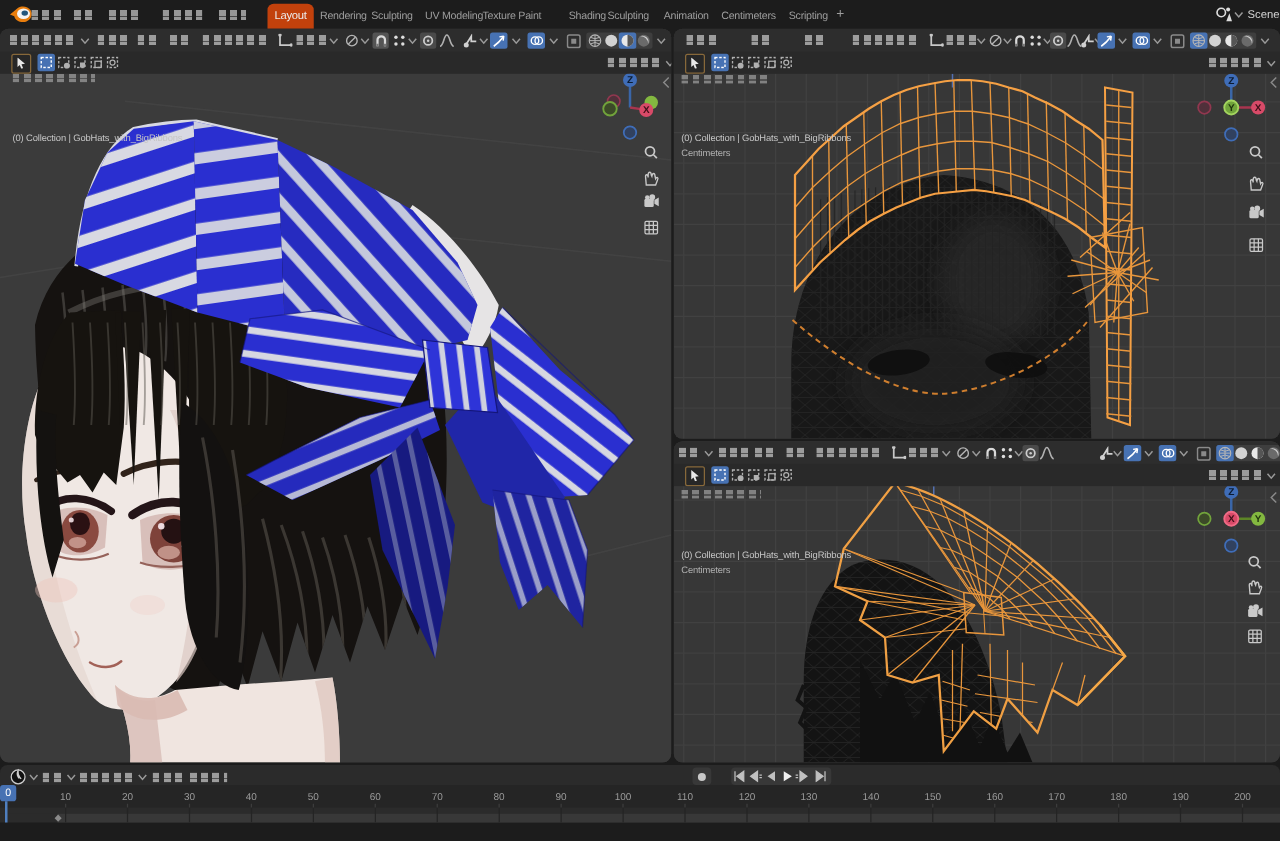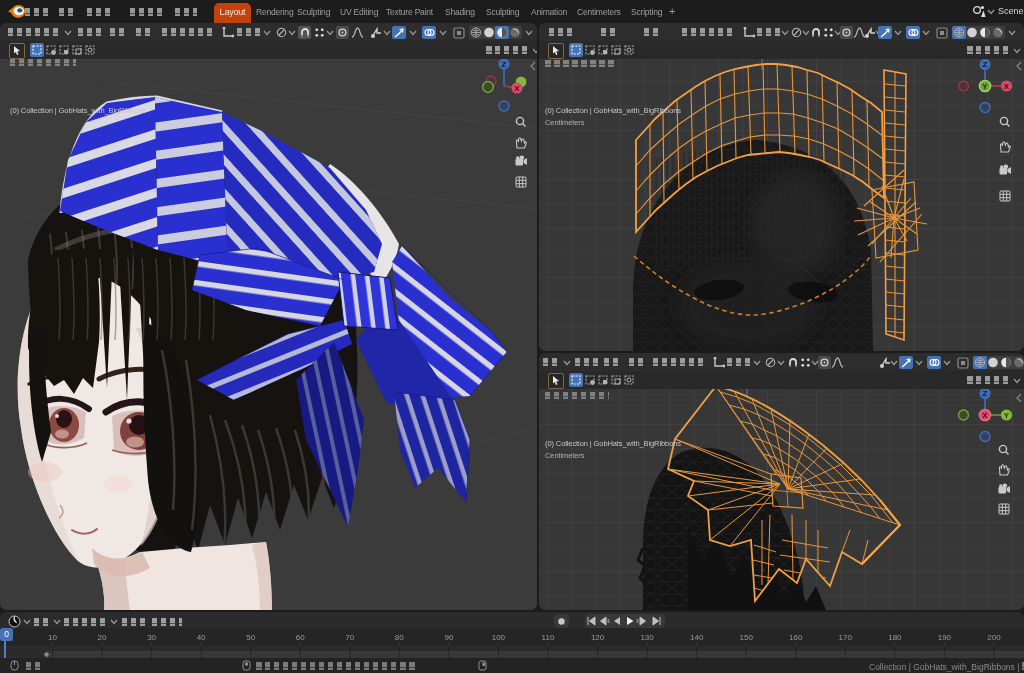--- a/index.html
+++ b/index.html
@@ -31,23 +31,23 @@
     </svg>
     <span class="jp abs" style="left:25px;top:8px;width:25px"></span>
     <span class="jp abs" style="left:59px;top:8px;width:17px"></span>
     <span class="jp abs" style="left:87px;top:8px;width:26px"></span>
     <span class="jp abs" style="left:130px;top:8px;width:32px"></span>
     <span class="jp abs" style="left:175px;top:8px;width:22px"></span>
 
     <div class="abs" style="left:214px;top:3px;width:37px;height:20px;background:#c2410c;border-radius:5px 5px 0 0;color:#ececec;font-size:9px;text-align:center;line-height:19px;letter-spacing:-0.2px;">Layout</div>
     <div class="lbl tab" style="left:256px;">Rendering</div>
     <div class="lbl tab" style="left:297px;">Sculpting</div>
-    <div class="lbl tab" style="left:340px;">UV Editing</div>
+    <div class="lbl tab" style="left:340px;">UV Modeling</div>
     <div class="lbl tab" style="left:386px;">Texture Paint</div>
-    <div class="lbl tab" style="left:445px;">Shading</div>
+    <div class="lbl tab" style="left:455px;">Shading</div>
     <div class="lbl tab" style="left:486px;">Sculpting</div>
     <div class="lbl tab" style="left:531px;">Animation</div>
     <div class="lbl tab" style="left:577px;">Centimeters</div>
     <div class="lbl tab" style="left:631px;">Scripting</div>
     <div class="lbl tab" style="left:669px;top:7px;font-size:11px;">+</div>
 
     <svg class="abs" style="left:972px;top:5px" width="14" height="13" viewBox="0 0 14 13">
       <circle cx="5" cy="5" r="3.4" fill="none" stroke="#ddd" stroke-width="1.3"></circle>
       <path d="M9,12 L11.5,5.5 L13.6,12 Z" fill="#ddd"></path>
       <circle cx="10.5" cy="2.5" r="1.6" fill="#ddd"></circle>
@@ -956,31 +956,14 @@
         </g>
       </svg>
     <svg class="abs" style="left:42px;top:38px" width="9" height="9">
         <rect x="2.5" y="2.5" width="4" height="4" fill="#8a8a8a" transform="rotate(45 4.5 4.5)"></rect>
       </svg>
 
     <div class="abs" style="left:0px;top:16px;width:13px;height:13px;background:#4772b3;border-radius:2.5px;color:#fff;font-size:8.5px;text-align:center;line-height:13px;">0</div>
     <div class="abs" style="left:3.5px;top:29px;width:2px;height:17px;background:#4f7fbf;"></div>
   </div>
 
-  <div class="abs" id="status" style="left:0;top:658px;width:1024px;height:15px;background:#232323;">
-    <svg class="abs" style="left:10px;top:2px" width="9" height="11" viewBox="0 0 9 11">
-        <rect x="1" y="1" width="7" height="9" rx="3" stroke="#909090" stroke-width="1" fill="none"></rect>
-        <path d="M4.5,1 L4.5,5" stroke="#909090" stroke-width="1"></path>
-      </svg>
-    <span class="jpd abs" style="left:26px;top:4px;width:17px"></span>
-    <svg class="abs" style="left:242px;top:2px" width="9" height="11" viewBox="0 0 9 11">
-        <rect x="1" y="1" width="7" height="9" rx="2" stroke="#909090" stroke-width="1" fill="none"></rect>
-        <rect x="3" y="2.5" width="3" height="3" fill="#909090"></rect>
-      </svg>
-    <span class="jpd abs" style="left:256px;top:4px;width:160px"></span>
-    <svg class="abs" style="left:478px;top:2px" width="9" height="11" viewBox="0 0 9 11">
-        <rect x="1" y="1" width="7" height="9" rx="2" stroke="#909090" stroke-width="1" fill="none"></rect>
-        <rect x="4.5" y="2.5" width="2.5" height="3.5" fill="#909090"></rect>
-      </svg>
-    <div class="lbl" style="left:869px;top:4px;color:#8a8a8a;font-size:8.5px;">Collection | GobHats_with_BigRibbons | <span class="jpd" style="width:16px"></span>:16</div>
-  </div>
 
 </div>
 
 </body></html>

